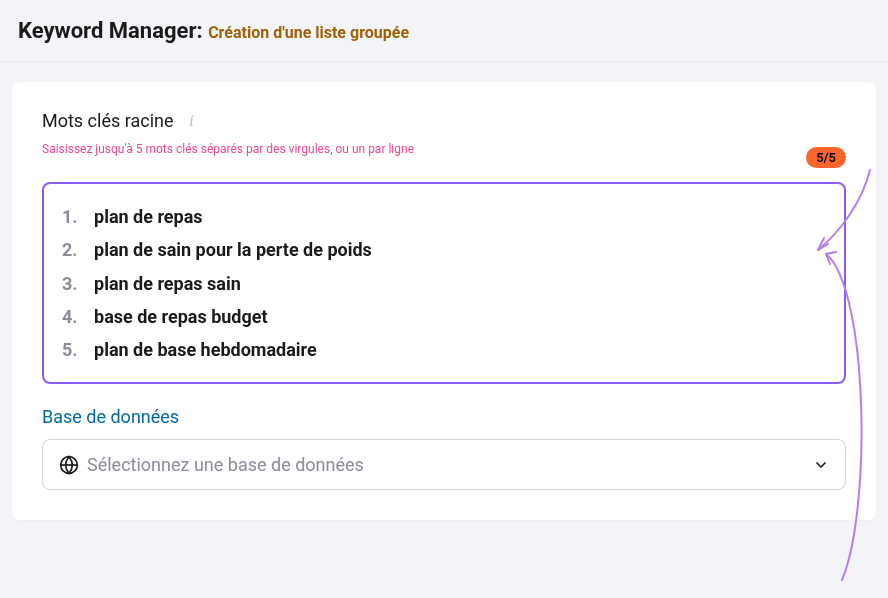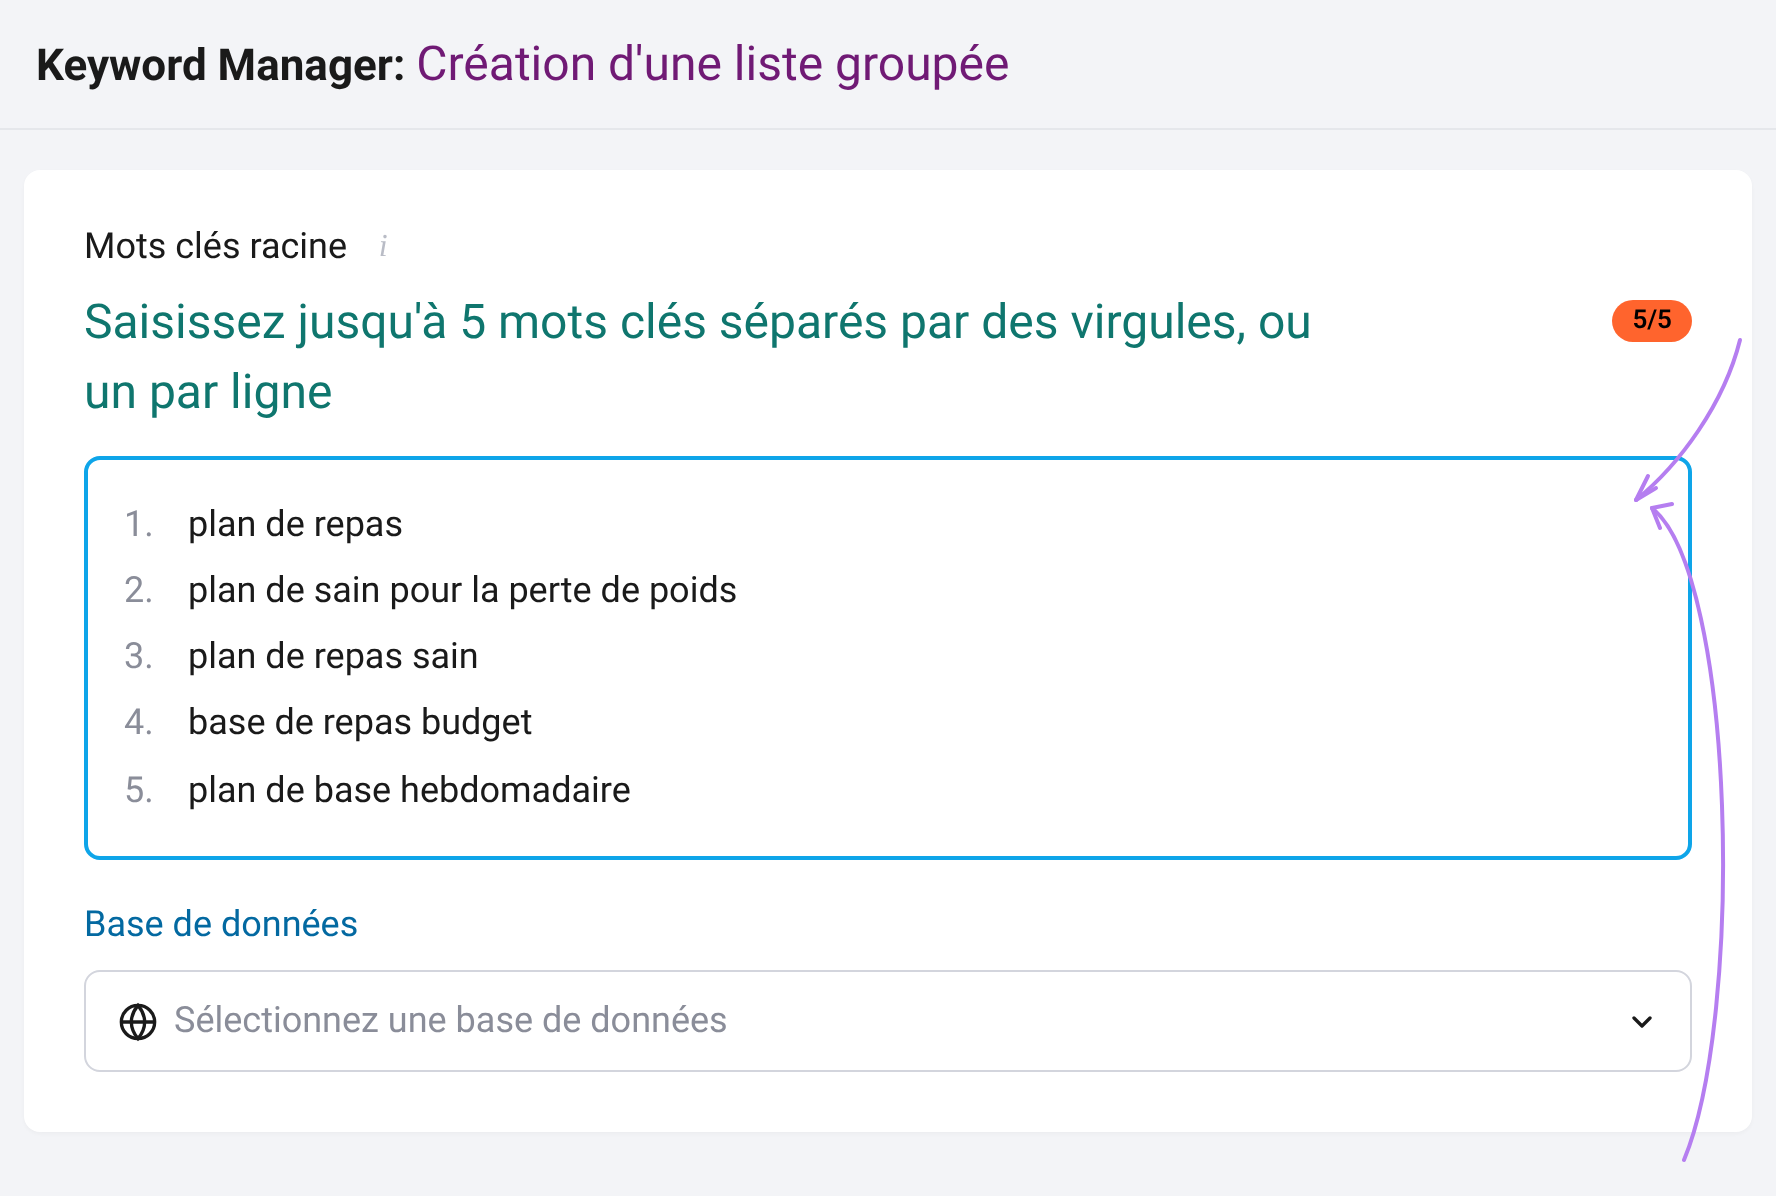--- a/index.html
+++ b/index.html
@@ -17,23 +17,23 @@
       background: #f3f4f7;
     }
     .header-title {
       font-size: 22px;
       font-weight: 700;
       color: #1a1a1a;
       display: inline;
       margin-top: 14px;
     }
     .header-subtitle {
-      font-size: 24px;
-      font-weight: 400;
-      color: #701a75;
+      font-size: 16px;
+      font-weight: 700;
+      color: #a16207;
       display: inline;
     }
     .card {
       background: #ffffff;
       border-radius: 8px;
       margin: 20px 12px 0 12px;
       padding: 28px 30px 30px 30px;
       box-shadow: 0 1px 2px rgba(0,0,0,0.03);
       position: relative;
     }
@@ -59,40 +59,41 @@
       height: 16px;
       cursor: default;
     }
     .hint-row {
       display: flex;
       align-items: flex-start;
       justify-content: space-between;
       margin-bottom: 14px;
     }
     .hint-text {
-      font-size: 24px;
-      color: #0f766e;
+      font-size: 12px;
+      color: #ec4899;
       line-height: 1.45;
       max-width: 640px;
     }
     .counter-badge {
       background: #ff642d;
       color: #000000;
       font-size: 13px;
       font-weight: 600;
       padding: 3px 10px;
       border-radius: 12px;
       white-space: nowrap;
       margin-top: 6px;
     }
     .keywords-box {
-      border: 2px solid #0ea5e9;
+      border: 2px solid #8b5cf6;
       border-radius: 8px;
       padding: 16px 18px 16px 18px;
       background: #ffffff;
+      font-weight: bold;
     }
     .keywords-list {
       list-style: none;
       counter-reset: kw;
     }
     .keywords-list li {
       counter-increment: kw;
       font-size: 18px;
       color: #1a1a1a;
       line-height: 1.85;

